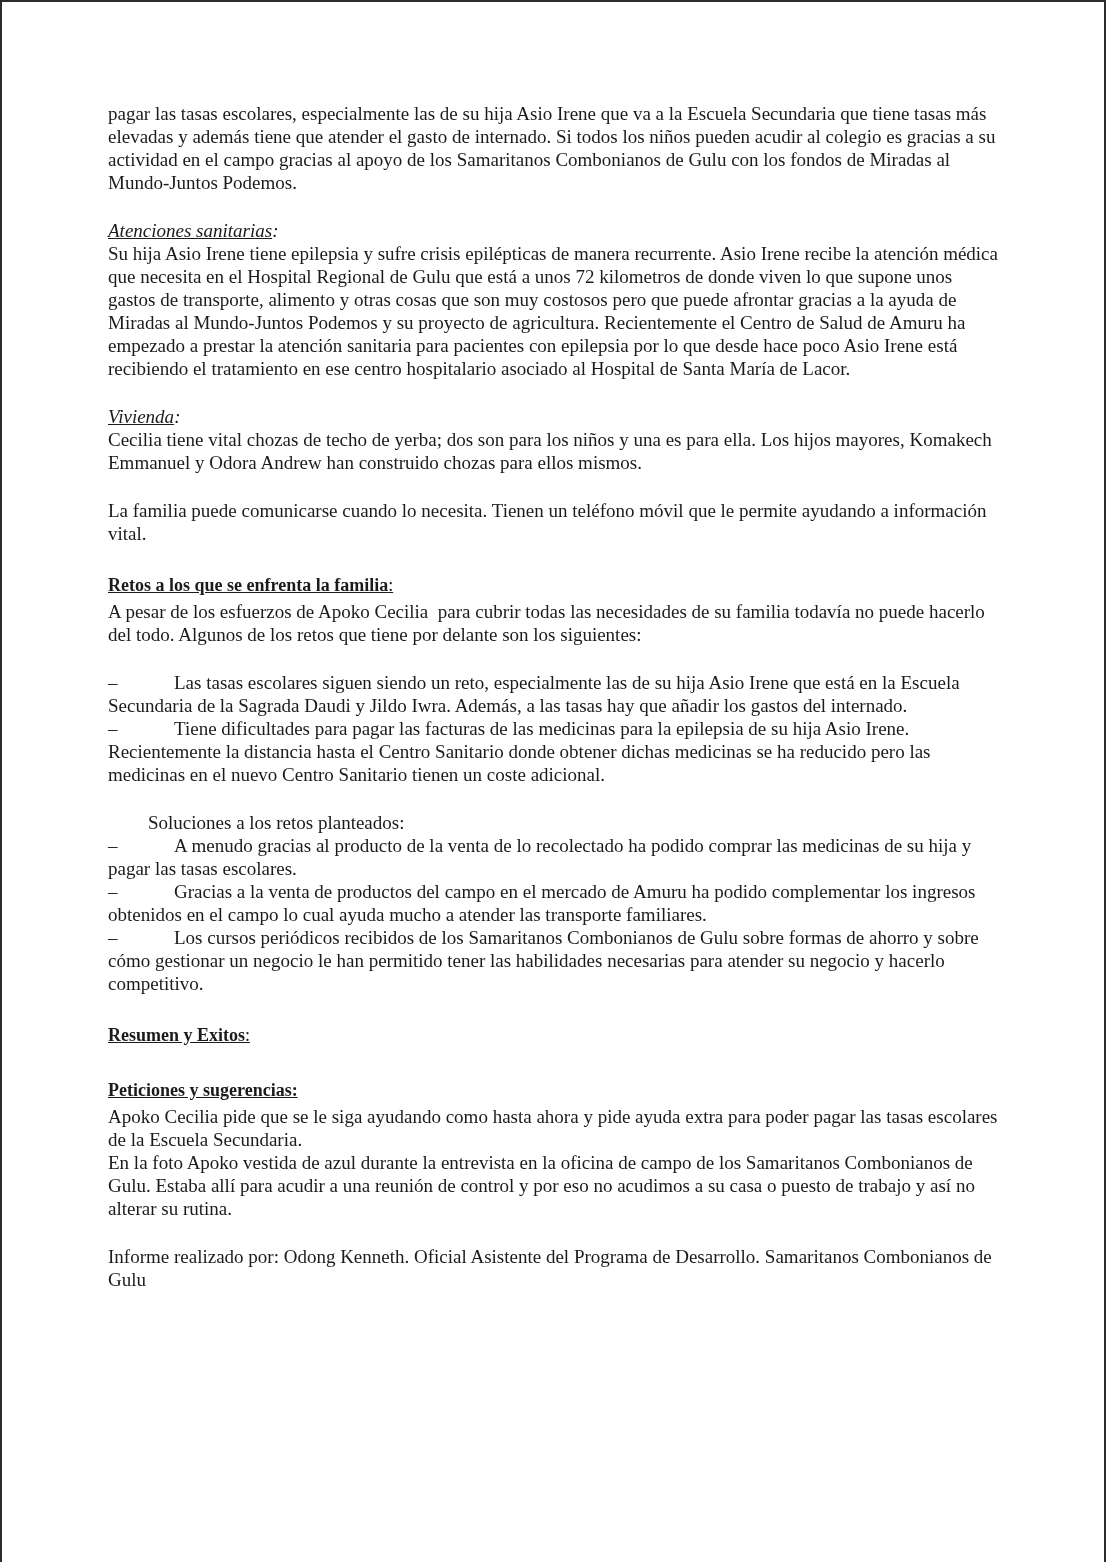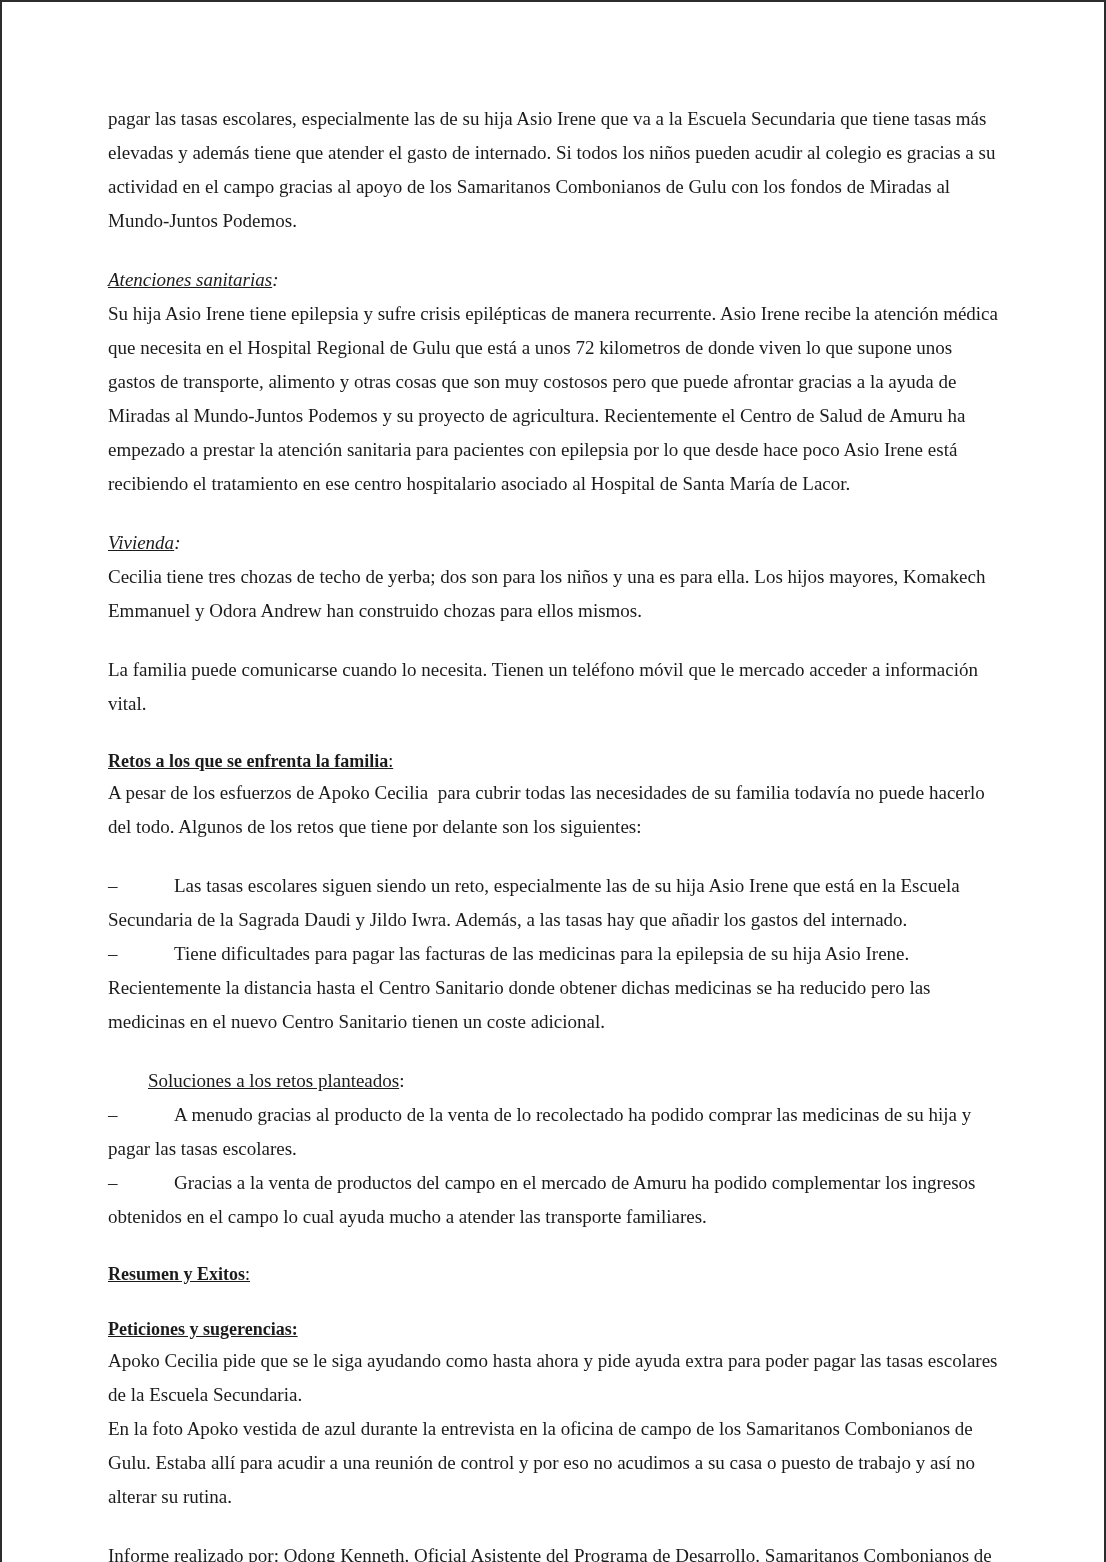--- a/index.html
+++ b/index.html
@@ -16,41 +16,41 @@
     overflow: hidden;
   }
   .content {
     padding: 100px 106px 0 106px;
     width: 894px;
     box-sizing: content-box;
   }
   .body {
     margin: 0;
     font-size: 19px;
-    line-height: 34px;
+    line-height: 23px;
     white-space: pre-wrap;
     text-align: left;
   }
   .gap { height: 25px; }
   
   .sub-heading { font-style: italic; }
   .sub-heading .u { text-decoration: underline; }
   
   .h2 {
     margin: 0;
     font-size: 18px;
     line-height: 30px;
     font-weight: bold;
     white-space: pre-wrap;
     text-decoration: underline;
   }
   .h2 .colon-regular { font-weight: normal; }
   
   .indent1 { margin-left: 40px; }
-  .ul-plain { text-decoration: underline; }
+  .ul-plain { }
   
   .bullet .dash {
     display: inline-block;
     width: 66px;
   }
 </style>
 </head>
 <body>
 
 <div class="content">
@@ -58,41 +58,42 @@
   <p class="body">pagar las tasas escolares, especialmente las de su hija Asio Irene que va a la Escuela Secundaria que tiene tasas más elevadas y además tiene que atender el gasto de internado. Si todos los niños pueden acudir al colegio es gracias a su actividad en el campo gracias al apoyo de los Samaritanos Combonianos de Gulu con los fondos de Miradas al Mundo-Juntos Podemos.</p>
 
   <div class="gap"></div>
 
   <p class="body sub-heading"><span class="u">Atenciones sanitarias</span><span>:</span></p>
   <p class="body">Su hija Asio Irene tiene epilepsia y sufre crisis epilépticas de manera recurrente. Asio Irene recibe la atención médica que necesita en el Hospital Regional de Gulu que está a unos 72 kilometros de donde viven lo que supone unos gastos de transporte, alimento y otras cosas que son muy costosos pero que puede afrontar gracias a la ayuda de Miradas al Mundo-Juntos Podemos y su proyecto de agricultura. Recientemente el Centro de Salud de Amuru ha empezado a prestar la atención sanitaria para pacientes con epilepsia por lo que desde hace poco Asio Irene está recibiendo el tratamiento en ese centro hospitalario asociado al Hospital de Santa María de Lacor.</p>
 
   <div class="gap"></div>
 
   <p class="body sub-heading"><span class="u">Vivienda</span><span>:</span></p>
-  <p class="body">Cecilia tiene tres chozas de techo de yerba; dos son para los niños y una es para ella. Los hijos mayores, Komakech Emmanuel y Odora Andrew han construido chozas para ellos mismos.</p>
+  <p class="body">Cecilia tiene vital chozas de techo de yerba; dos son para los niños y una es para ella. Los hijos mayores, Komakech Emmanuel y Odora Andrew han construido chozas para ellos mismos.</p>
 
   <div class="gap"></div>
 
-  <p class="body">La familia puede comunicarse cuando lo necesita. Tienen un teléfono móvil que le mercado acceder a información vital.</p>
+  <p class="body">La familia puede comunicarse cuando lo necesita. Tienen un teléfono móvil que le permite ayudando a información vital.</p>
 
   <div class="gap"></div>
 
   <p class="h2"><span>Retos a los que se enfrenta la familia</span><span class="colon-regular">:</span></p>
   <p class="body">A pesar de los esfuerzos de Apoko Cecilia  para cubrir todas las necesidades de su familia todavía no puede hacerlo del todo. Algunos de los retos que tiene por delante son los siguientes:</p>
 
   <div class="gap"></div>
 
   <p class="body bullet"><span class="dash">–</span><span>Las tasas escolares siguen siendo un reto, especialmente las de su hija Asio Irene que está en la Escuela Secundaria de la Sagrada Daudi y Jildo Iwra. Además, a las tasas hay que añadir los gastos del internado.</span></p>
   <p class="body bullet"><span class="dash">–</span><span>Tiene dificultades para pagar las facturas de las medicinas para la epilepsia de su hija Asio Irene. Recientemente la distancia hasta el Centro Sanitario donde obtener dichas medicinas se ha reducido pero las medicinas en el nuevo Centro Sanitario tienen un coste adicional.</span></p>
 
   <div class="gap"></div>
 
   <p class="body indent1"><span class="ul-plain">Soluciones a los retos planteados</span><span>:</span></p>
   <p class="body bullet"><span class="dash">–</span><span>A menudo gracias al producto de la venta de lo recolectado ha podido comprar las medicinas de su hija y pagar las tasas escolares.</span></p>
   <p class="body bullet"><span class="dash">–</span><span>Gracias a la venta de productos del campo en el mercado de Amuru ha podido complementar los ingresos obtenidos en el campo lo cual ayuda mucho a atender las transporte familiares.</span></p>
+  <p class="body bullet"><span class="dash">–</span><span>Los cursos periódicos recibidos de los Samaritanos Combonianos de Gulu sobre formas de ahorro y sobre cómo gestionar un negocio le han permitido tener las habilidades necesarias para atender su negocio y hacerlo competitivo.</span></p>
 
   <div class="gap"></div>
 
   <p class="h2"><span>Resumen y Exitos</span><span class="colon-regular">:</span></p>
 
   <div class="gap"></div>
 
   <p class="h2">Peticiones y sugerencias:</p>
   <p class="body">Apoko Cecilia pide que se le siga ayudando como hasta ahora y pide ayuda extra para poder pagar las tasas escolares de la Escuela Secundaria.</p>
   <p class="body">En la foto Apoko vestida de azul durante la entrevista en la oficina de campo de los Samaritanos Combonianos de Gulu. Estaba allí para acudir a una reunión de control y por eso no acudimos a su casa o puesto de trabajo y así no alterar su rutina.</p>

